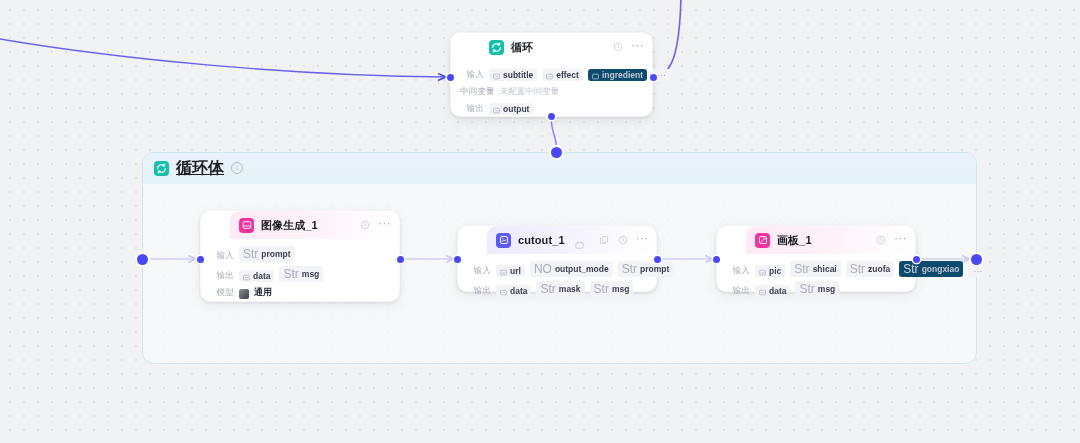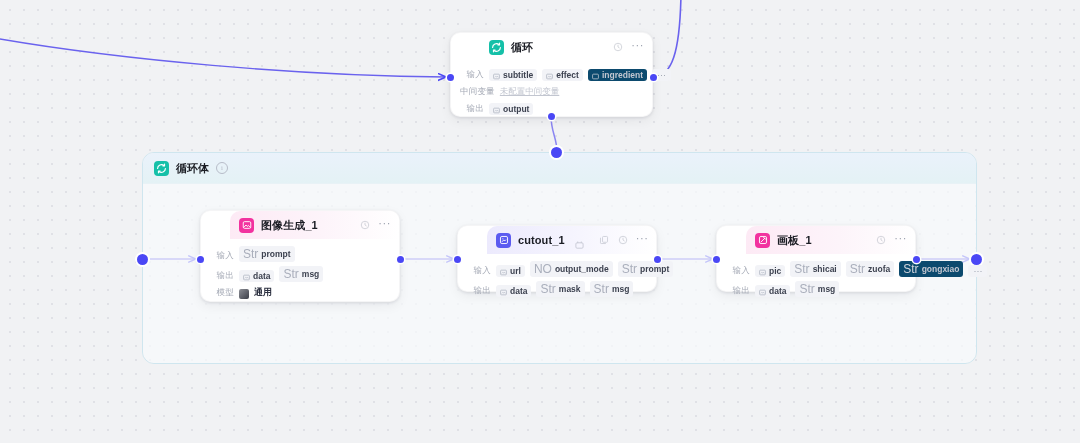--- a/index.html
+++ b/index.html
@@ -63,21 +63,21 @@
   }
   .chip{
     display:inline-flex;align-items:center;gap:3px;
     background:#f2f3f7;border-radius:3px;padding:1px 4px;
     font-size:8.5px;color:#3d4250;font-weight:600;white-space:nowrap;
   }
   .chip .ty{color:#a9aebb;font-weight:400;font-size:12px;}
   .chip .tyi{display:inline-block;width:7px;height:7px;flex:0 0 auto;}
   .chip.faded{color:#c3c7d1;background:#0c4a6e;}
   .chip.faded .ty{color:#d2d5dd;}
-  .muted{font-size:8.5px;color:#c2c6d0;white-space:nowrap;text-decoration:underline;}
+  .muted{font-size:8.5px;color:#c2c6d0;white-space:nowrap;}
   .more-chip{
     margin-left:auto;background:#f2f3f7;border-radius:3px;
     padding:0 5px;color:#9aa0ad;font-size:9px;line-height:11px;height:12px;
     display:flex;align-items:center;
   }
   .model-val{font-size:9px;color:#2c3040;font-weight:600;}
   .model-sq{
     width:10px;height:10px;border-radius:2px;flex:0 0 auto;
     background:linear-gradient(135deg,#8d8f96,#3a3d47);
   }
@@ -101,21 +101,21 @@
   .loopbox-head{
     height:30px;
     background:linear-gradient(180deg,#eaf2fb 0%,#e4f2f5 100%);
     display:flex;align-items:center;gap:7px;padding:0 11px;
     border-bottom:1px solid #d7e8ef;
   }
   .loopbox-body{
     position:absolute;left:0;right:0;top:30px;bottom:0;
     background:rgba(246,250,252,.55);
   }
-  .loopbox-title{font-size:11px;color:#1b1d24;font-weight:600;}
+  .loopbox-title{font-size:16px;color:#1b1d24;font-weight:600;text-decoration:underline;}
   .info-i{
     width:10px;height:10px;border-radius:50%;
     border:1px solid #b7bcc8;color:#b7bcc8;font-size:7px;
     display:flex;align-items:center;justify-content:center;
     font-family:"Liberation Serif",serif;
   }
 </style>
 </head>
 <body>
 

